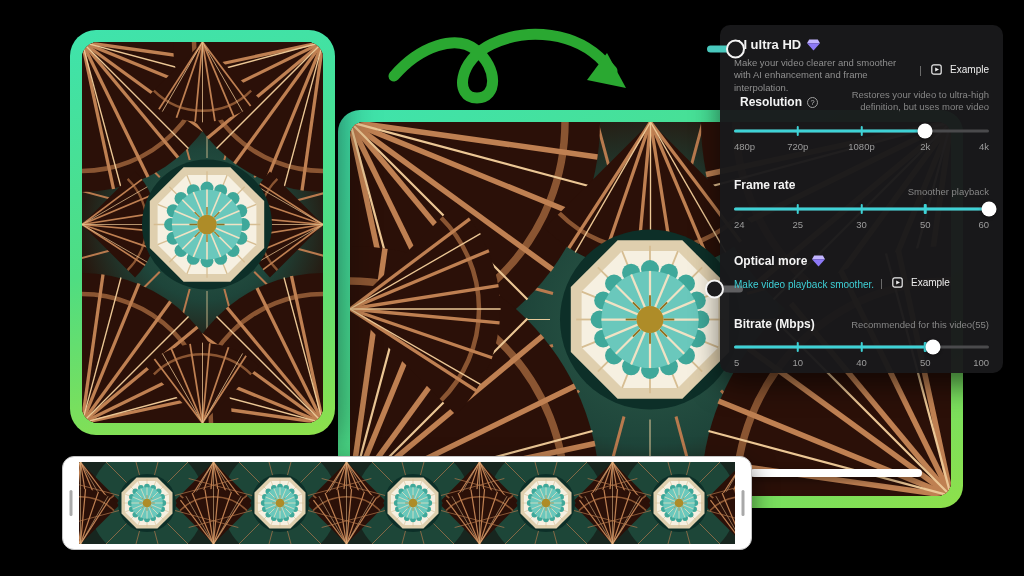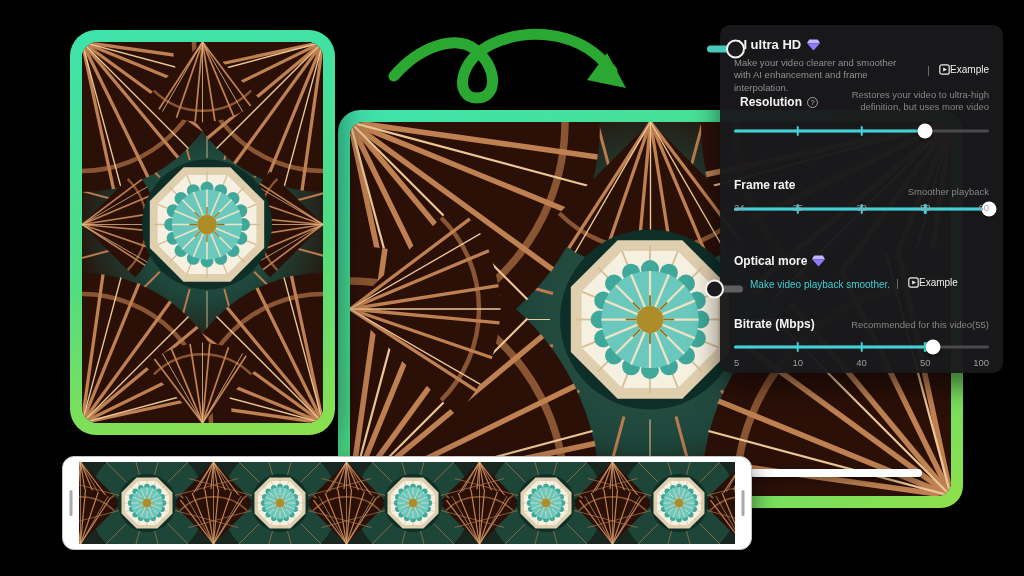--- a/index.html
+++ b/index.html
@@ -25,21 +25,21 @@
   
   #panel{position:absolute;left:720px;top:25px;width:283px;height:348px;z-index:6;
     background:rgba(25,25,27,.97);border-radius:10px;
     box-shadow:0 12px 28px rgba(0,0,0,.55);color:#f2f2f2;}
   .abs{position:absolute;}
   .sec-label{font-size:12px;font-weight:700;color:#f4f4f4;display:flex;align-items:center;gap:5px;}
   .panel-title{font-size:13px;font-weight:700;display:flex;align-items:center;gap:6px;}
   .desc{font-size:9.5px;line-height:1.3;color:#8f8f8f;}
   .note{font-size:9.5px;line-height:1.3;color:#868686;text-align:right;}
   .cyan-text{font-size:10px;color:#3ed0d6;}
-  .example-chip{display:inline-flex;align-items:center;gap:0;font-size:10px;color:#ededed;white-space:nowrap;}
+  .example-chip{display:inline-flex;align-items:center;gap:8px;font-size:10px;color:#ededed;white-space:nowrap;}
   .vsep{display:inline-block;width:1px;height:10px;background:#6a6a6a;margin:0 6px 0 2px;vertical-align:middle;}
   .help-icon{width:11px;height:11px;border:1px solid #9f9f9f;border-radius:50%;
     font-size:7.5px;color:#bdbdbd;display:inline-flex;align-items:center;justify-content:center;font-weight:400;}
 
   
   .toggle{position:relative;width:36px;height:20px;cursor:pointer;}
   .toggle .track{position:absolute;left:0;right:0;top:50%;height:7px;transform:translateY(-50%);
     border-radius:4px;background:#5f5f61;}
   .toggle.on .track{background:#49c8bd;}
   .toggle .knob{position:absolute;top:50%;width:19px;height:19px;border-radius:50%;
@@ -289,53 +289,60 @@
     </div>
     <div class="abs note" style="right:14px;top:64px;width:172px;">Restores your video to ultra-high definition, but uses more video</div>
     <div class="slider" style="top:98px;">
       <div class="track"></div>
       <div class="fill" style="width: 75%;"></div>
       <div class="tick" style="left:25%;"></div>
       <div class="tick" style="left:50%;"></div>
       <div class="tick" style="left:75%;"></div>
       <div class="knob" style="left: 75%;"></div>
     </div>
+    <div class="tick-labels" style="top:116px;">
+      <span class="tl-0">480p</span>
+      <span class="tl-25">720p</span>
+      <span class="tl-50">1080p</span>
+      <span class="tl-75">2k</span>
+      <span class="tl-100">4k</span>
+    </div>
 
     <div class="abs sec-label" style="left:14px;top:153px;">
         <span>Frame rate</span>
       </div>
     <div class="abs note" style="right:14px;top:155px;margin-top:6px;">Smoother playback</div>
     <div class="slider" style="top:176px;">
       <div class="track"></div>
       <div class="fill" style="width: 100%;"></div>
       <div class="tick" style="left:25%;"></div>
       <div class="tick" style="left:50%;"></div>
       <div class="tick" style="left:75%;"></div>
       <div class="knob" style="left: 100%;"></div>
     </div>
-    <div class="tick-labels" style="top:177px;">
+    <div class="tick-labels" style="top:194px;">
       <span class="tl-0">24</span>
       <span class="tl-25">25</span>
       <span class="tl-50">30</span>
       <span class="tl-75">50</span>
       <span class="tl-100">60</span>
     </div>
 
     <div class="abs sec-label" style="left:14px;top:229px;">
       <span>Optical more</span>
       <svg class="gem" viewBox="0 0 12 11">
         <polygon points="2,0.5 10,0.5 12,3.8 0,3.8" fill="#c3b5ff"></polygon>
         <polygon points="0,3.8 12,3.8 6,10.5" fill="#8d79f6"></polygon>
       </svg>
     </div>
     <div class="abs toggle" style="right:13px;top:234px;">
       <div class="track"></div>
       <div class="knob"></div>
     </div>
-    <div class="abs" style="left:14px;top:249px;white-space:nowrap;margin-left:16px;">
+    <div class="abs" style="left:14px;top:249px;white-space:nowrap;">
       <span class="cyan-text">Make video playback smoother.</span>
       <span class="vsep"></span>
       <span class="example-chip">
         <svg class="example-icon" viewBox="0 0 11 11">
           <rect x="0.8" y="0.8" width="9.4" height="9.4" rx="2" fill="none" stroke="#ededed" stroke-width="1.2"></rect>
           <polygon points="4.2,3.4 8,5.5 4.2,7.6" fill="#ededed"></polygon>
         </svg>
         <span>Example</span>
       </span>
     </div>

